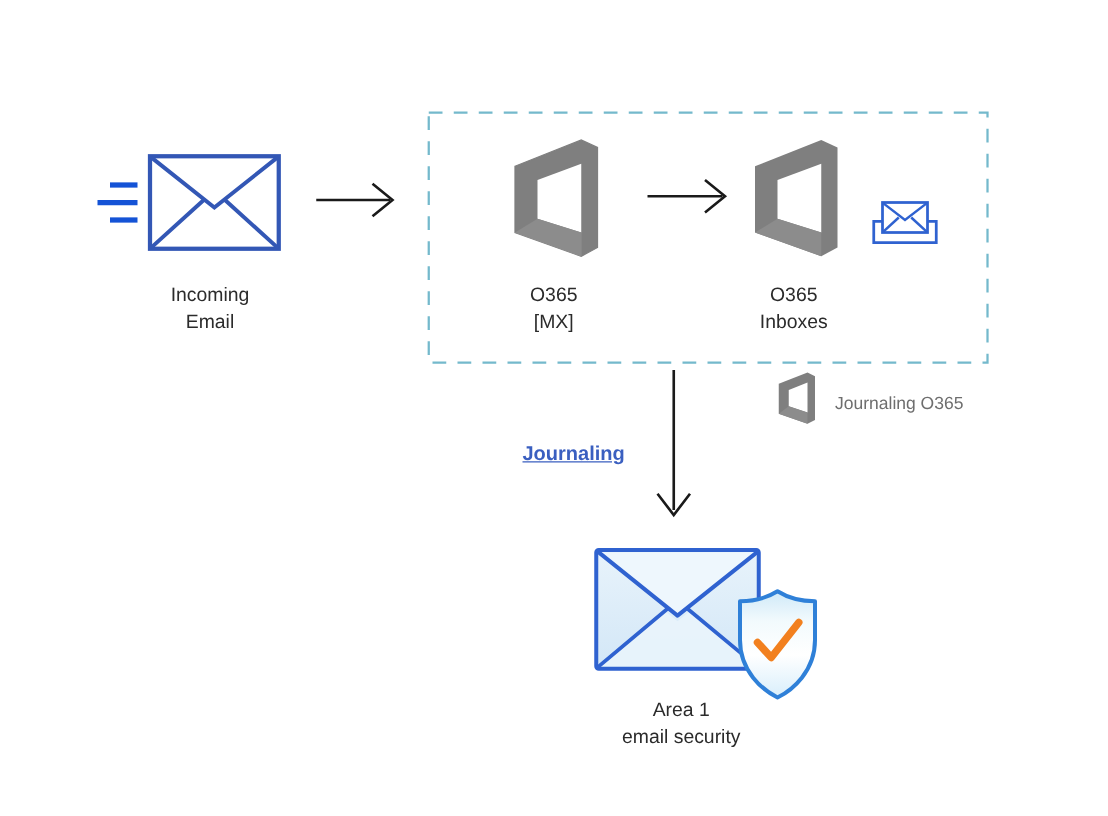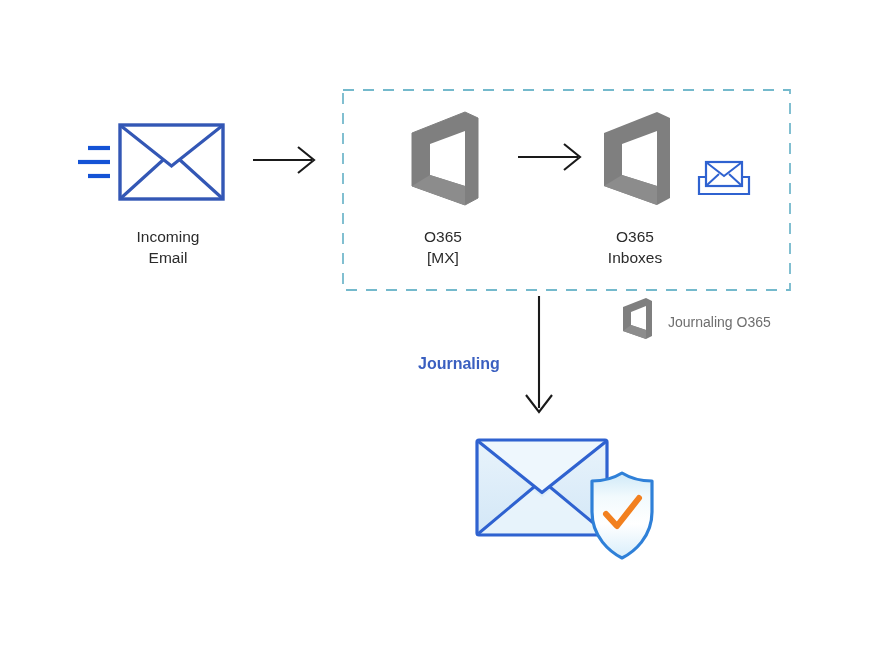--- a/index.html
+++ b/index.html
@@ -47,21 +47,21 @@
     font-size: 16px;
     font-weight: bold;
     font-family: "Liberation Sans", sans-serif;
     white-space: pre;
   }
   .label-incoming { left: 88px;  top: 226px; width: 160px; }
   .label-mx       { left: 368px; top: 226px; width: 150px; }
   .label-inboxes  { left: 560px; top: 226px; width: 150px; }
   .label-area1    { left: 455px; top: 558px; width: 180px; }
   .label-legend   { left: 668px; top: 314px; }
-  .label-journaling { left: 418px; top: 355px; }
+  .label-journaling { left: 418px; top: 355px; text-decoration: underline; }
 </style>
 </head>
 <body>
 
 <div id="diagram-root">
 
   <svg class="svg-layer" viewBox="0 0 886 653" xmlns="http://www.w3.org/2000/svg">
 
     <defs>
       <linearGradient id="shieldGrad" x1="0" y1="0" x2="0" y2="1">
@@ -154,18 +154,20 @@
 
   <div class="node-label label-incoming">Incoming
 Email</div>
 
   <div class="node-label label-mx">O365
 [MX]</div>
 
   <div class="node-label label-inboxes">O365
 Inboxes</div>
 
+  <div class="node-label label-area1">Area 1
+email security</div>
 
   <div class="legend-label label-legend">Journaling O365</div>
 
   <div class="flow-label label-journaling">Journaling</div>
 
 </div>
 
 </body></html>

